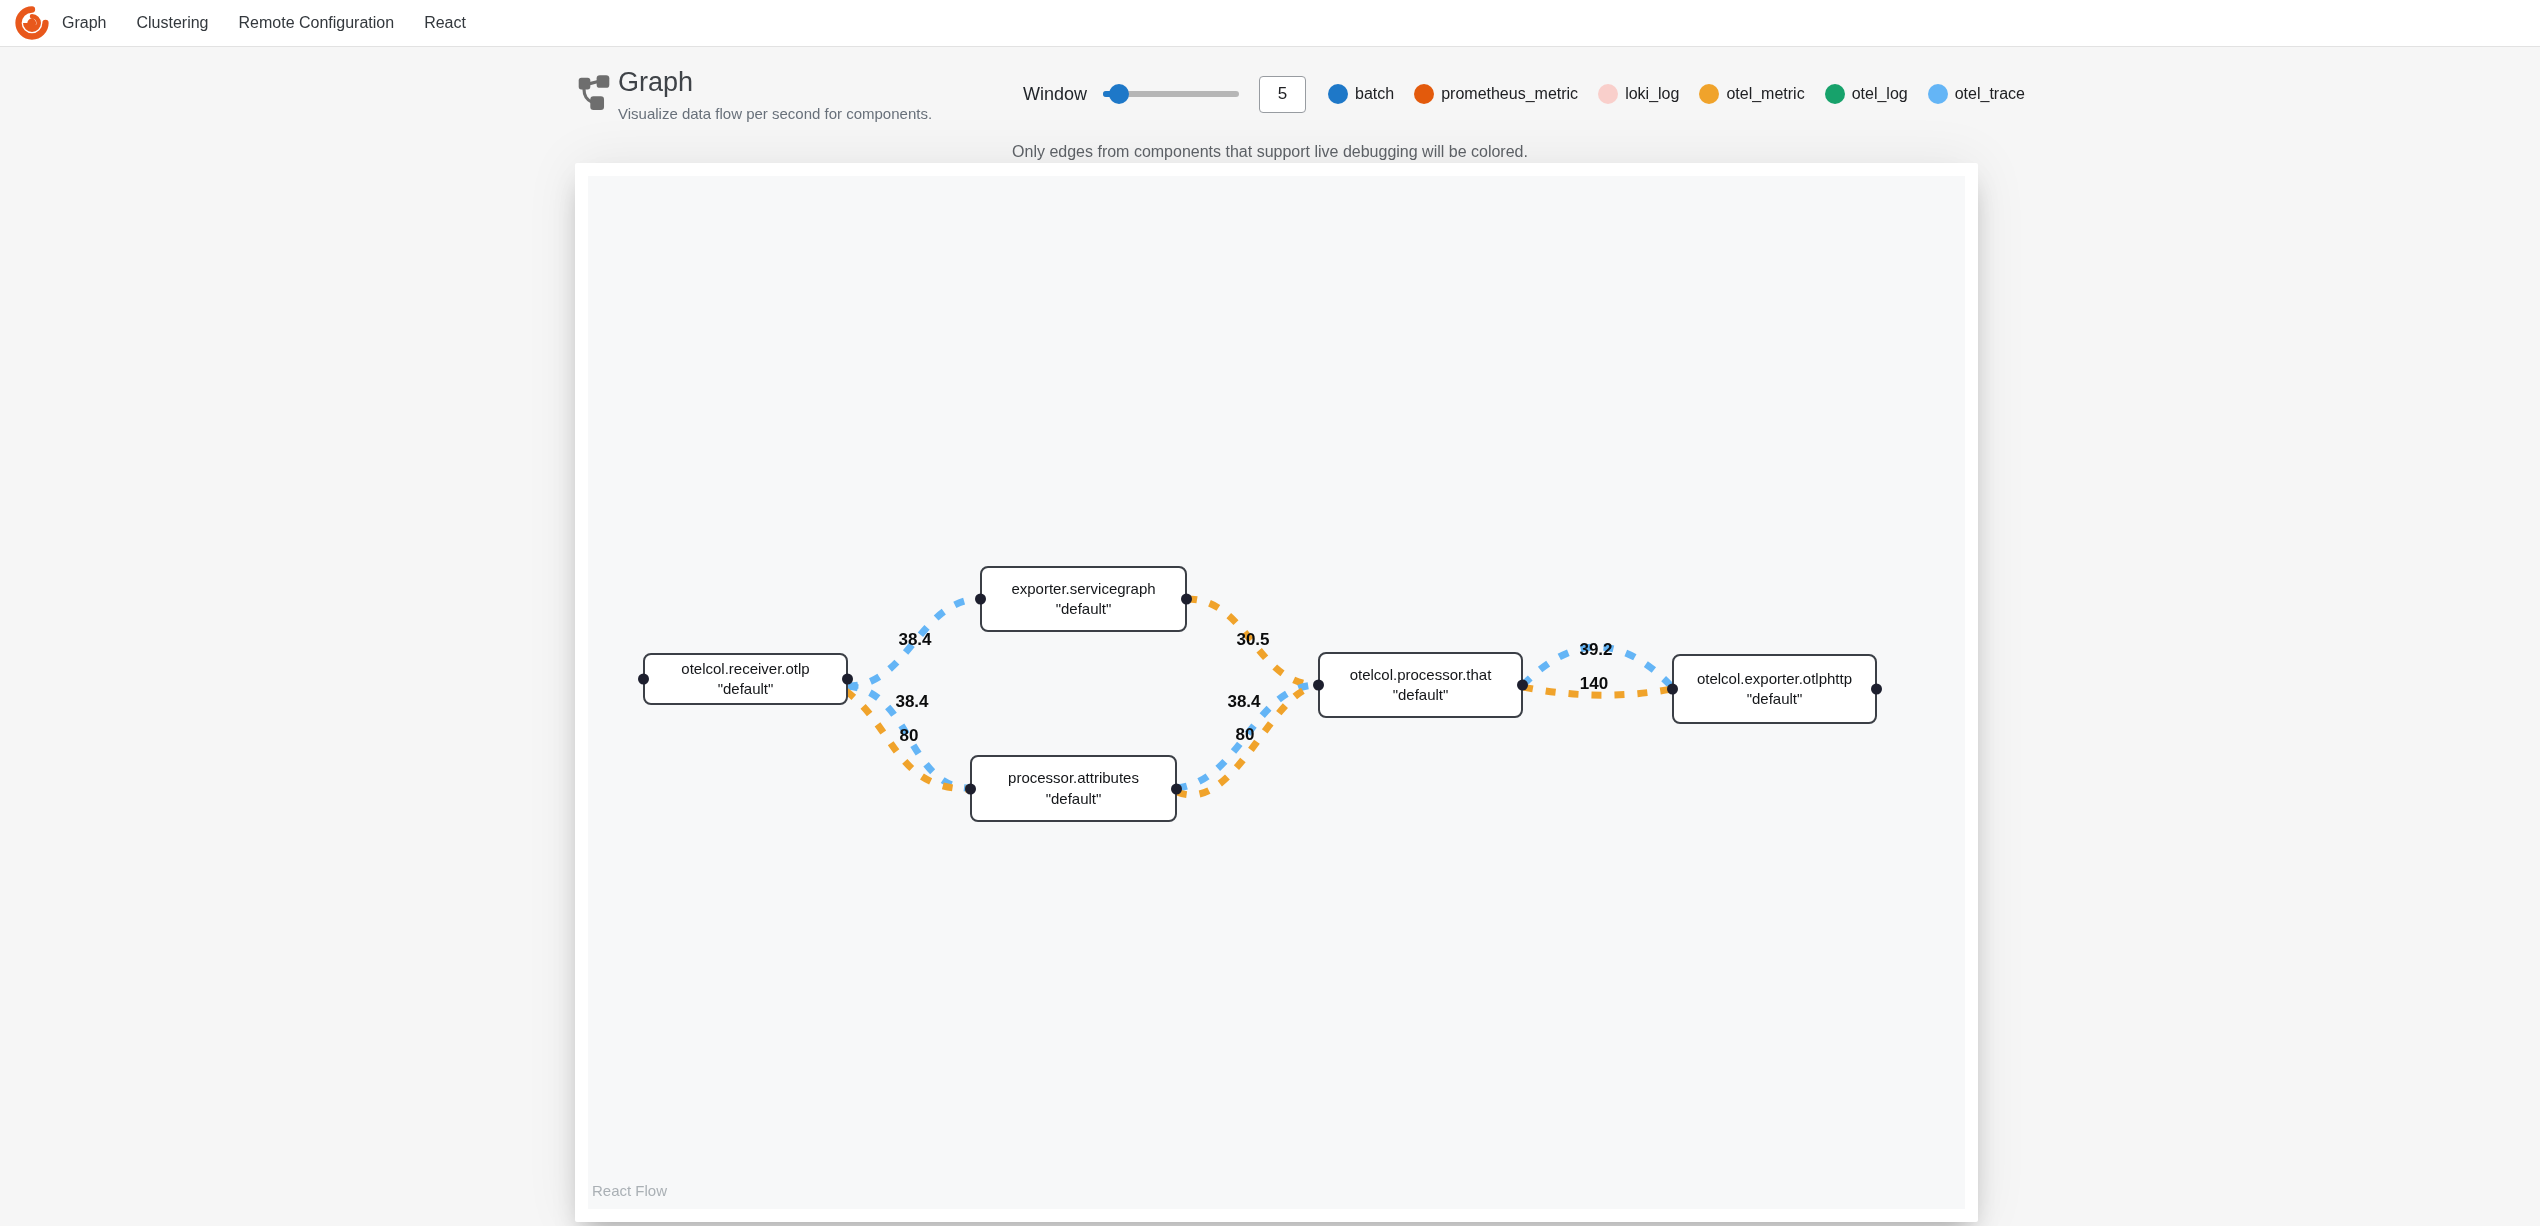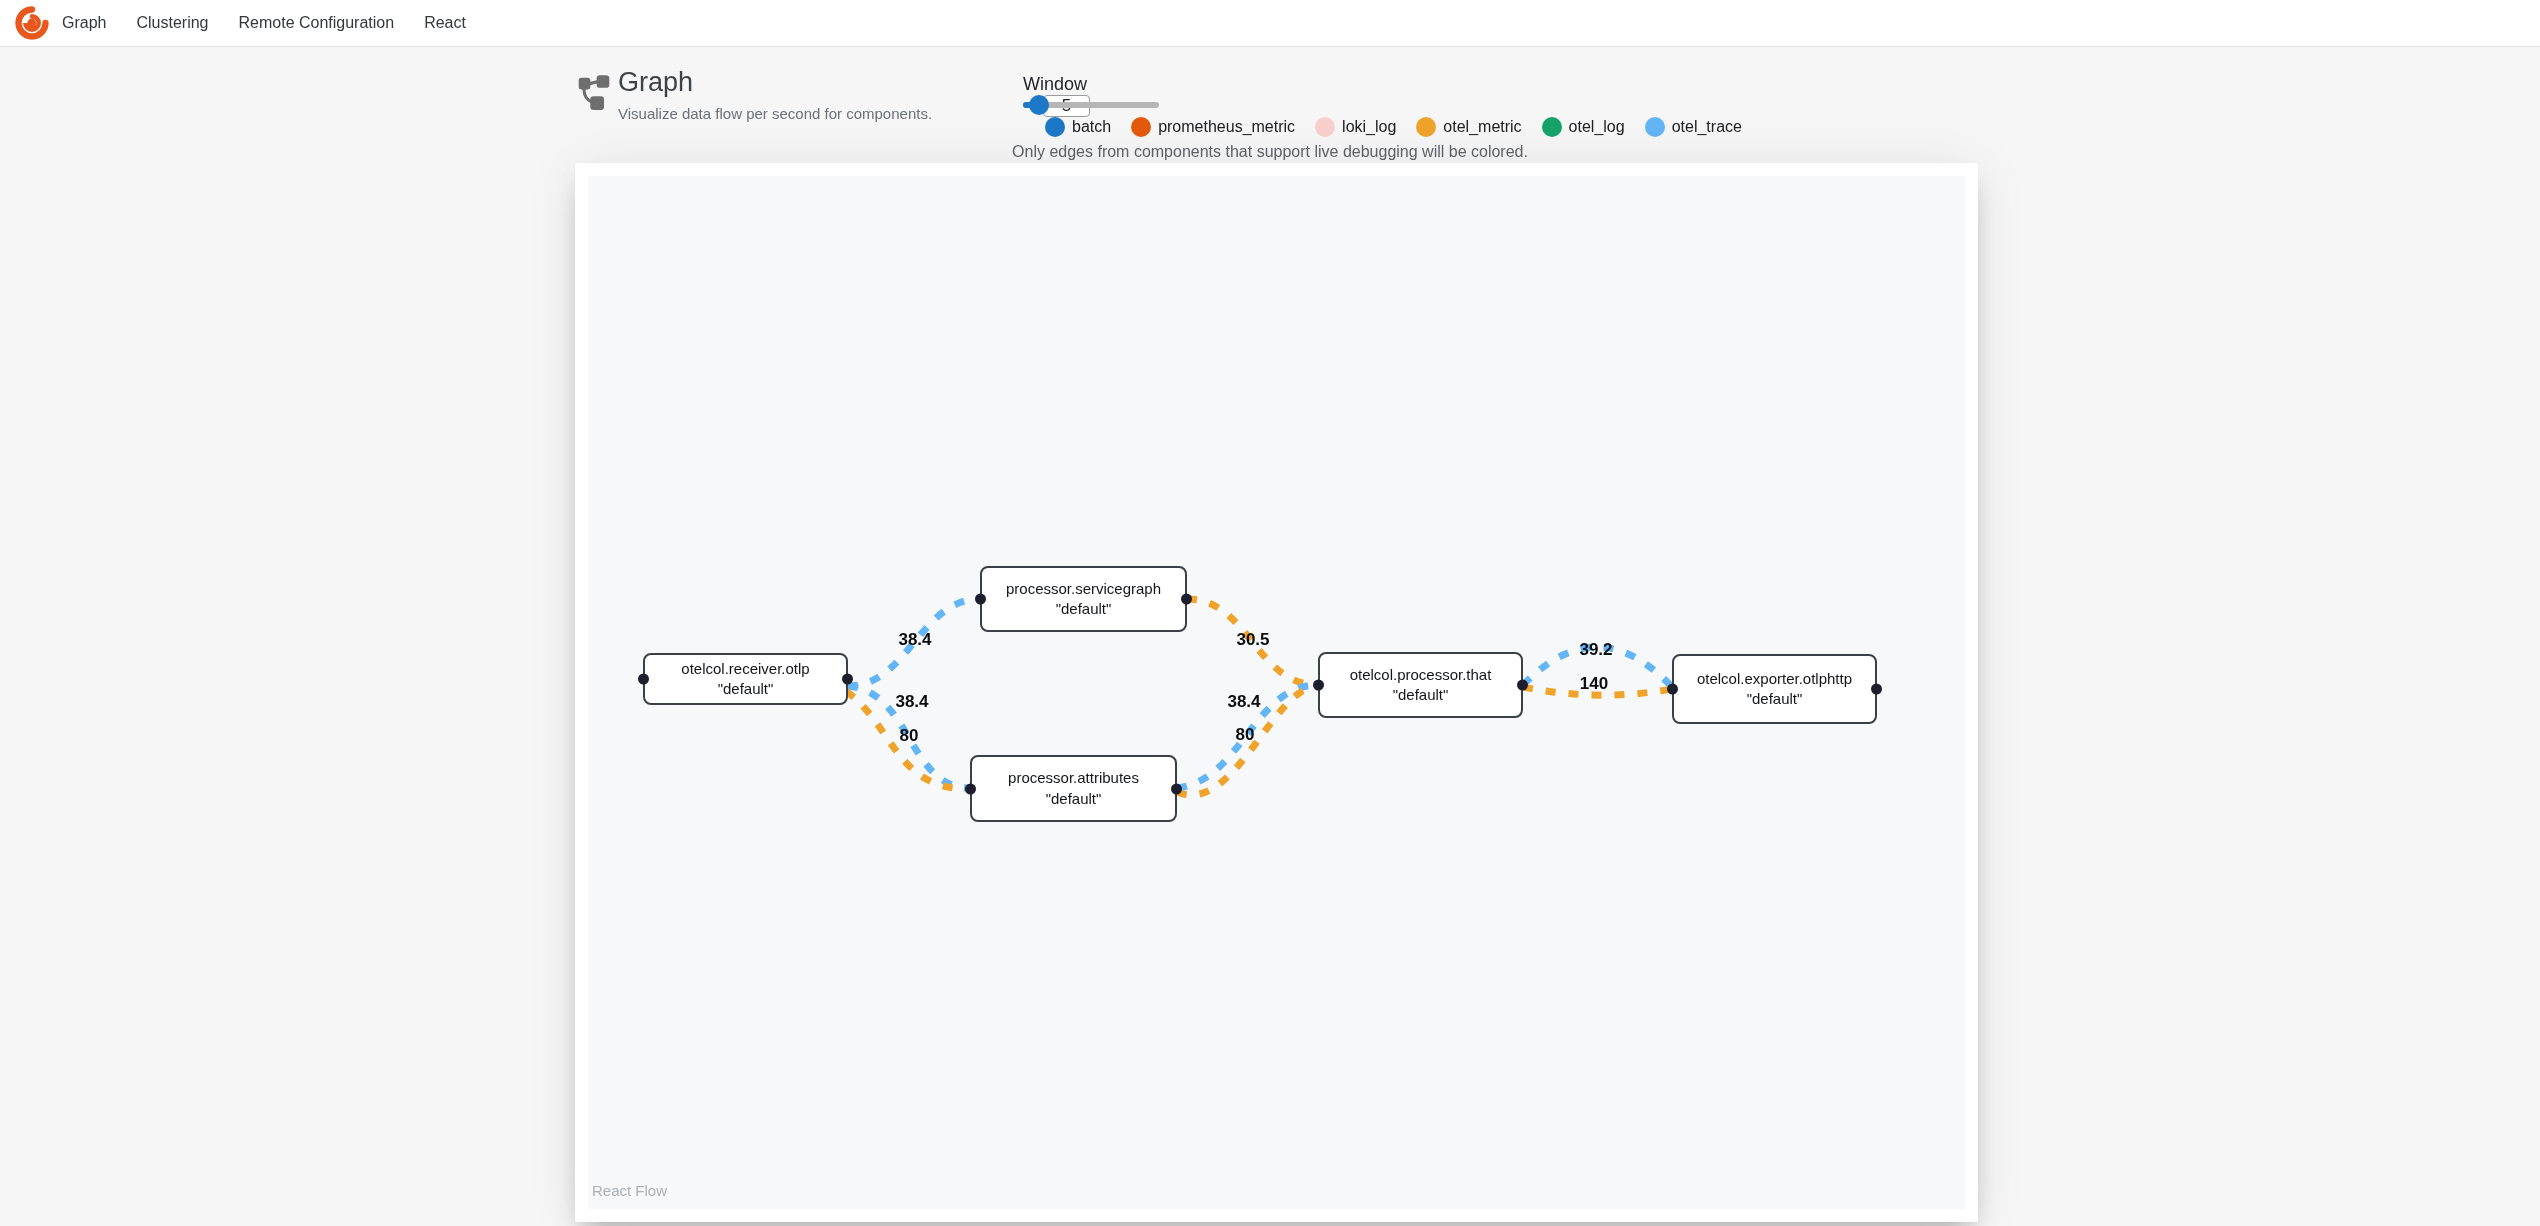--- a/index.html
+++ b/index.html
@@ -20,21 +20,21 @@
   .menu-item { font-size:16px; color:#33383d; cursor:pointer; white-space:nowrap; }
 
   
   .title-block { position:absolute; left:578px; top:68px; display:flex; }
   .title-icon { width:32px; height:38px; margin-right:8px; margin-top:4px; }
   .page-title { font-size:27px; color:#3f4348; font-weight:400; line-height:1.1; }
   .page-subtitle { font-size:15px; color:#68707a; margin-top:7px; }
 
   .controls-row {
     position:absolute; left:1023px; top:74px; height:40px;
-    display:flex; flex-direction:column;
+    display:flex; align-items:center;
   }
   .window-label { font-size:18px; color:#1f2328; margin-right:16px; }
   .slider { position:relative; width:136px; height:20px; cursor:pointer; }
   .slider-track { position:absolute; left:0; right:0; top:7px; height:6px; border-radius:3px; background:#b6b6b6; }
   .slider-fill  { position:absolute; left:0; top:7px; height:6px; width:14px; border-radius:3px; background:#1e78c8; }
   .slider-thumb {
     position:absolute; left:6px; top:0; width:20px; height:20px; border-radius:50%;
     background:#1e78c8; cursor:grab;
   }
   .window-input {
@@ -172,21 +172,21 @@
 
     <div class="node" style="left:55px;top:477px;width:205px;height:52px">
       <span class="handle handle-left"></span>
       <div>otelcol.receiver.otlp</div>
       <div>"default"</div>
       <span class="handle handle-right"></span>
     </div>
 
     <div class="node" style="left:392px;top:390px;width:207px;height:66px">
       <span class="handle handle-left"></span>
-      <div>processor.servicegraph</div>
+      <div>exporter.servicegraph</div>
       <div>"default"</div>
       <span class="handle handle-right"></span>
     </div>
 
     <div class="node" style="left:382px;top:579px;width:207px;height:67px">
       <span class="handle handle-left"></span>
       <div>processor.attributes</div>
       <div>"default"</div>
       <span class="handle handle-right"></span>
     </div>

